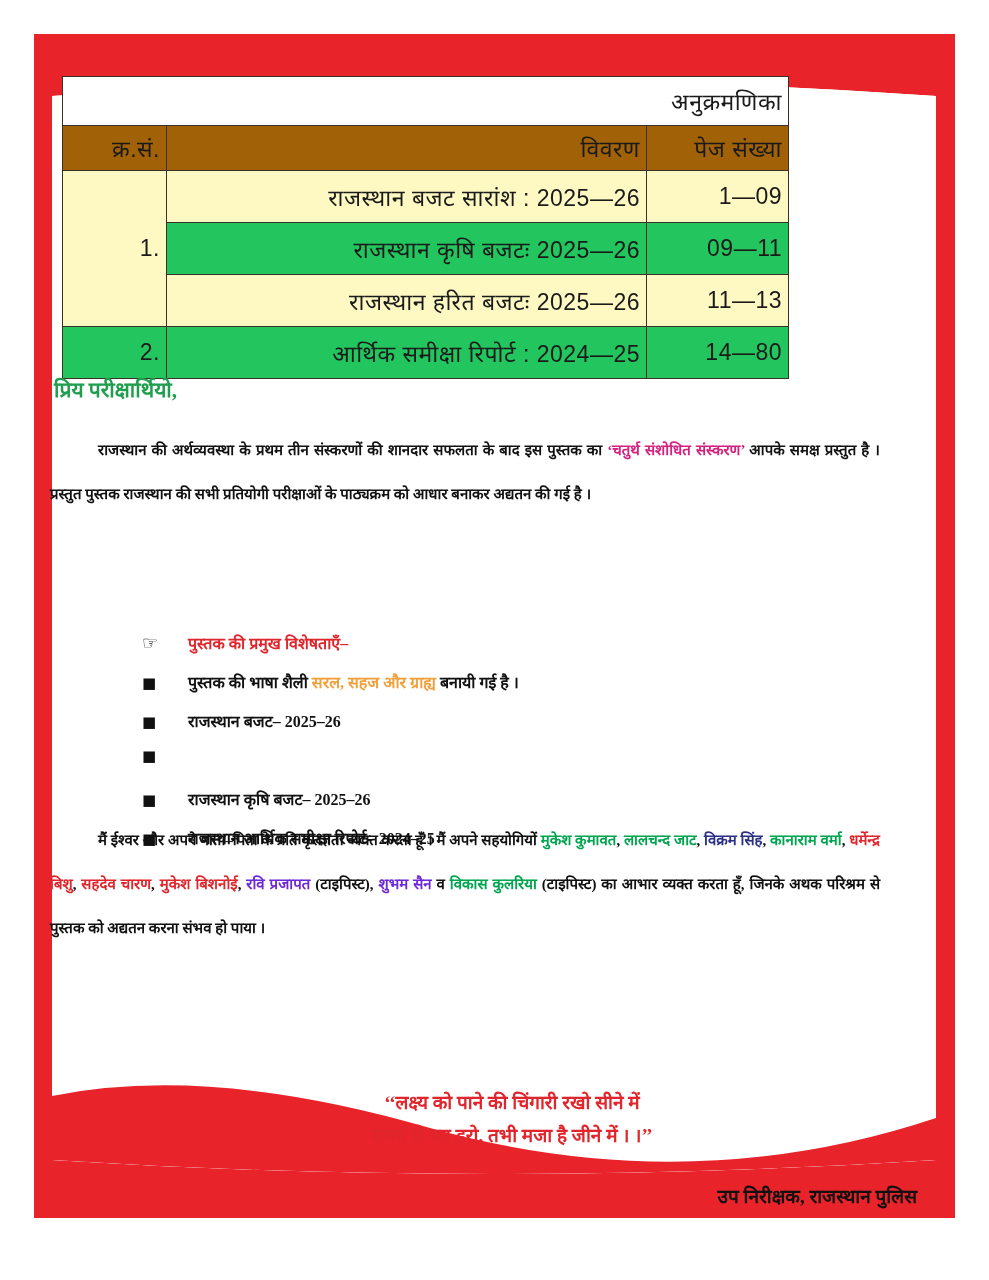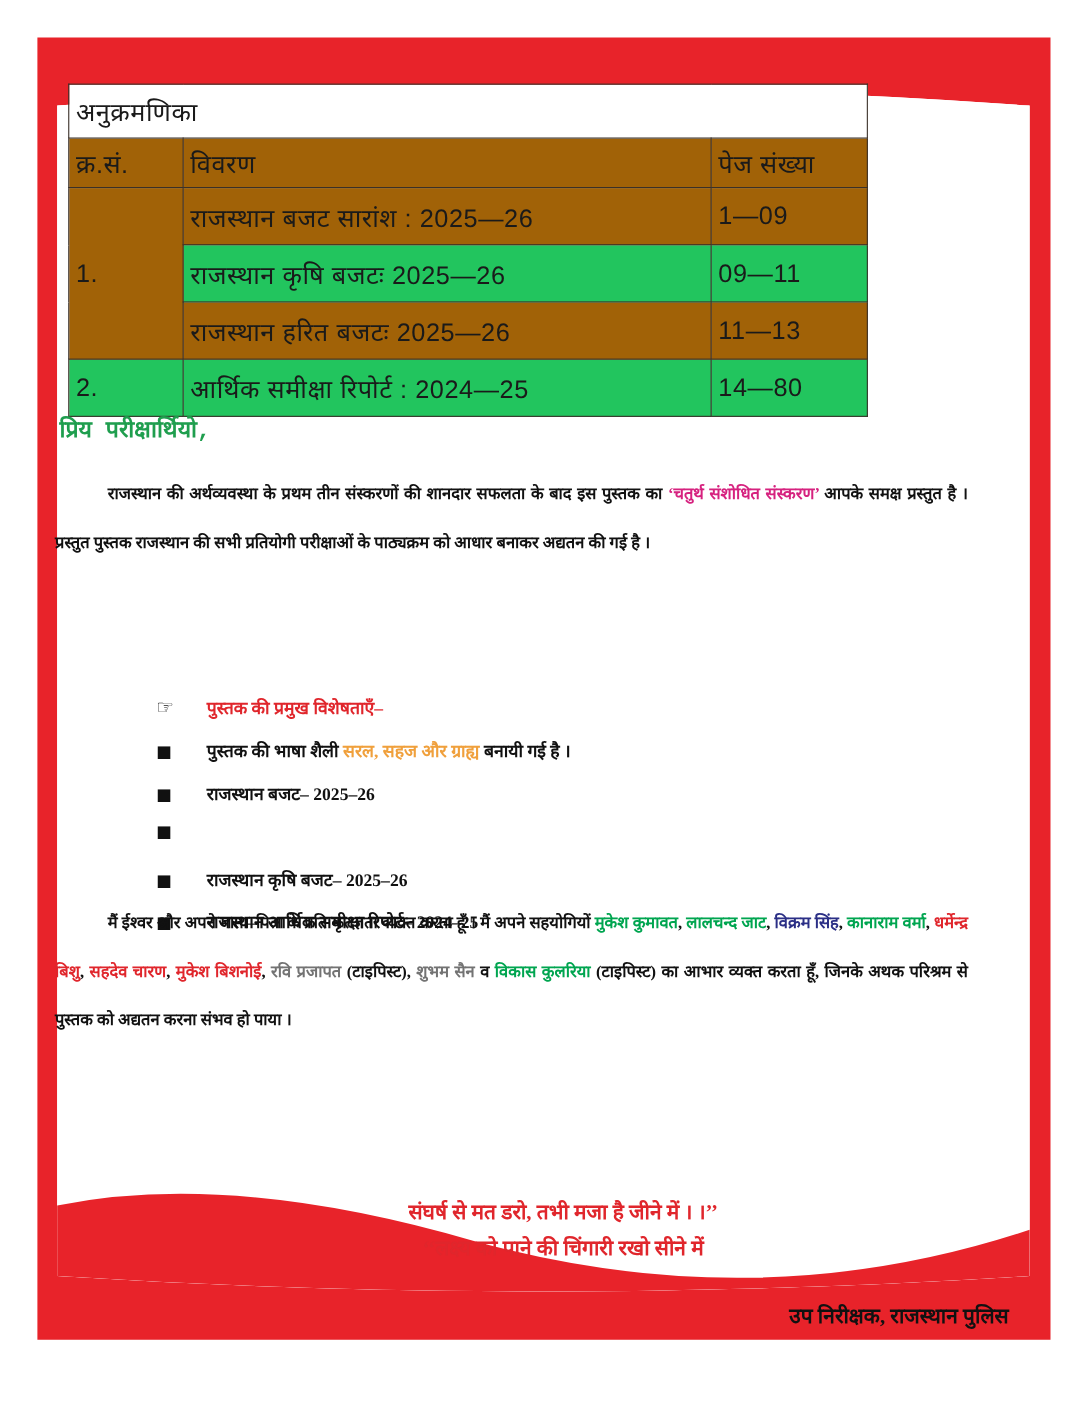--- a/index.html
+++ b/index.html
@@ -34,54 +34,54 @@
   table.toc {
     border-collapse: collapse;
     width: 726px;
     table-layout: fixed;
   }
   table.toc td {
     border: 1.4px solid #3a3028;
     padding: 3px 6px;
     font-family: "Liberation Sans", "DejaVu Sans", sans-serif;
     font-size: 23px;
-    text-align: left;
+    text-align: right;
     vertical-align: middle;
     color: #1a1a1a;
     letter-spacing: 0.5px;
   }
   td.toc-title {
     background: #ffffff;
     font-size: 26px;
     height: 42px;
     padding-bottom: 6px;
   }
   td.hdr {
     background: #a16207;
     height: 38px;
   }
-  td.r-white { background: #a16207; height: 45px; }
+  td.r-white { background: #fef9c3; height: 45px; }
   td.r-peach { background: #22c55e; height: 45px; }
   td.c-red   { color: #e0262c; }
   td.c-black { color: #1a1a1a; }
   td.num     { font-size: 24px; }
   td.desc    { text-align: center; }
   .col-sn   { width: 104px; }
   .col-desc { width: 480px; }
   .col-pg   { width: 142px; }
 
   
   .greeting {
     position: absolute;
     left: 54px;
     top: 375px;
     font-size: 21px;
     font-weight: bold;
     color: #1f9e4e;
-    font-family: Liberation Mono, monospace;
+    font-family: Liberation Serif, serif;
   }
   .para {
     position: absolute;
     font-size: 15px;
     line-height: 44px;
     color: #111111;
     font-weight: bold;
     font-family: "Liberation Serif", "DejaVu Serif", serif;
     text-align: justify;
   }
@@ -95,21 +95,21 @@
     left: 50px;
     top: 818px;
     width: 830px;
     text-indent: 48px;
   }
   .hl-magenta { color: #d6227f; }
   .hl-orange  { color: #f0a03c; }
   .hl-green   { color: #00a550; }
   .hl-red     { color: #e0262c; }
   .hl-navy    { color: #2b2f86; }
-  .hl-pink    { color: #737373; }
+  .hl-pink    { color: #6d28d9; }
 
   
   .features {
     position: absolute;
     left: 142px;
     top: 632px;
     width: 740px;
   }
   .feat-row {
     display: flex;
@@ -256,19 +256,19 @@
     <div class="feat-row">
       <span class="feat-marker sq">■</span>
       <span class="feat-text">राजस्थान आर्थिक समीक्षा रिपोर्ट– 2024–25</span>
     </div>
 
   </div>
 
   <div class="para para-thanks"><span>मैं ईश्वर और अपने माता–पिता के प्रति कृतज्ञता व्यक्त करता हूँ । मैं अपने सहयोगियों </span><span id="thanks-names"><span class="hl-green">मुकेश कुमावत</span><span>, </span><span class="hl-green">लालचन्द जाट</span><span>, </span><span class="hl-navy">विक्रम सिंह</span><span>, </span><span class="hl-green">कानाराम वर्मा</span><span>, </span><span class="hl-red">धर्मेन्द्र बिशु</span><span>, </span><span class="hl-red">सहदेव चारण</span><span>, </span><span class="hl-red">मुकेश बिशनोई</span><span>, </span><span class="hl-pink">रवि प्रजापत</span><span> (टाइपिस्ट), </span><span class="hl-pink">शुभम सैन</span><span> व </span><span class="hl-green">विकास कुलरिया</span><span> </span></span><span>(टाइपिस्ट) का आभार व्यक्त करता हूँ, जिनके अथक परिश्रम से पुस्तक को अद्यतन करना संभव हो पाया ।</span></div>
 
   <div class="quote">
+    <div>‘‘लक्ष्य को पाने की चिंगारी रखो सीने में</div>
     <div>संघर्ष से मत डरो, तभी मजा है जीने में । ।’’</div>
-    <div>‘‘लक्ष्य को पाने की चिंगारी रखो सीने में</div>
   </div>
 
   <div class="sign-desig">उप निरीक्षक, राजस्थान पुलिस</div>
 
 </div>
 
 </body></html>

